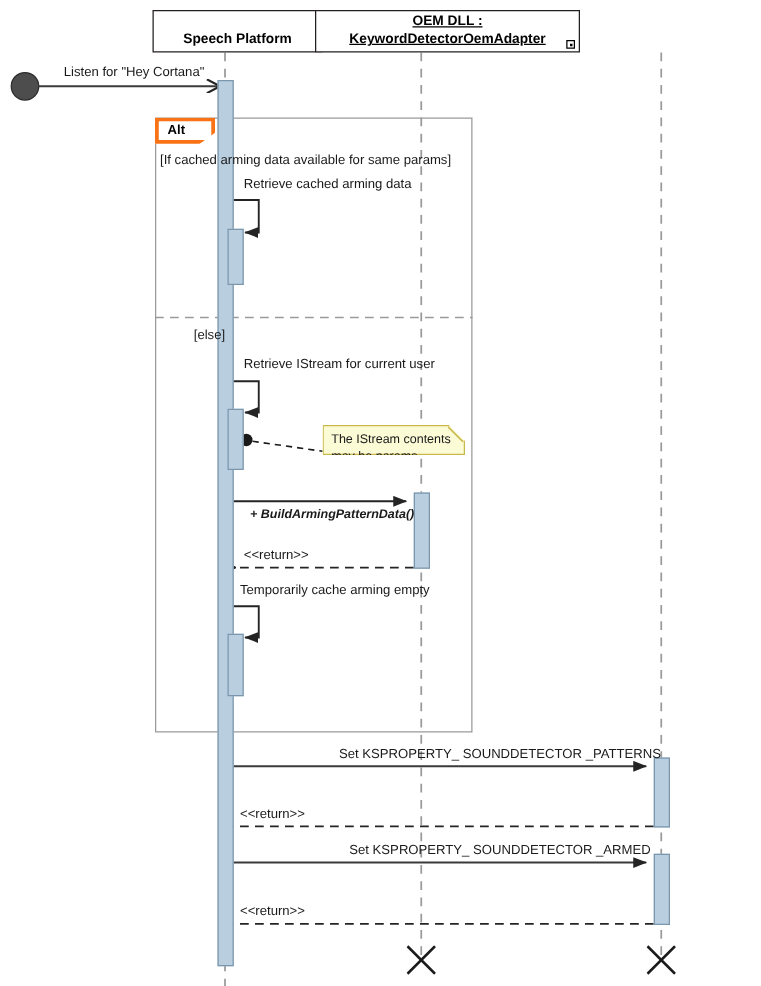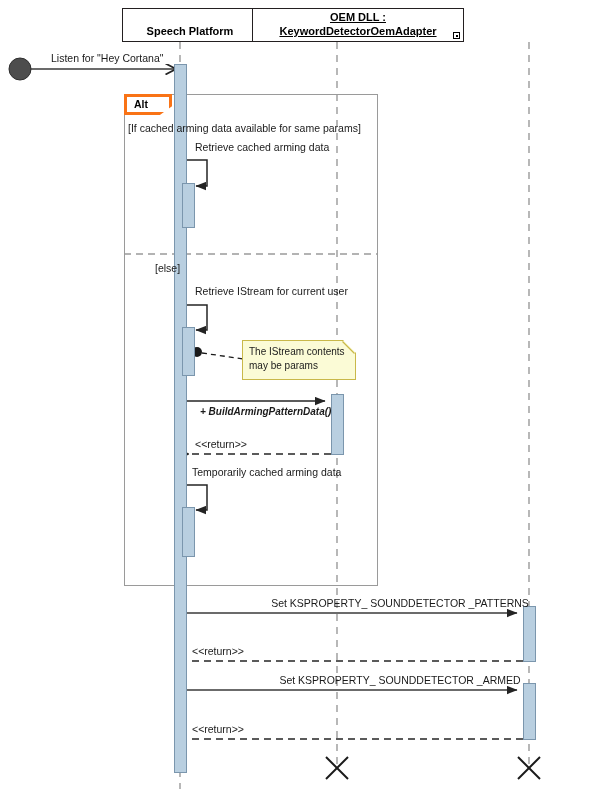--- a/index.html
+++ b/index.html
@@ -251,31 +251,31 @@
   <div class="lbl" style="left:195px; top:141px;">Retrieve cached arming data</div>
 
   <div class="lbl" style="left:112px; top:262px;margin-left:43px;">[else]</div>
 
   <div class="lbl" style="left:195px; top:285px;">Retrieve IStream for current user</div>
 
   <div class="lbl italic" style="left:200px; top:406px;">+ BuildArmingPatternData()</div>
 
   <div class="lbl" style="left:195px; top:438px;">&lt;&lt;return&gt;&gt;</div>
 
-  <div class="lbl" style="left:192px; top:466px;">Temporarily cached arming data</div>
+  <div class="lbl" style="left:192px; top:466px;">Temporarily cache arming empty</div>
 
   <div class="lbl center" style="left:400px; top:597px;">Set KSPROPERTY_ SOUNDDETECTOR _PATTERNS</div>
 
   <div class="lbl" style="left:192px; top:645px;">&lt;&lt;return&gt;&gt;</div>
 
   <div class="lbl center" style="left:400px; top:674px;">Set KSPROPERTY_ SOUNDDETECTOR _ARMED</div>
 
   <div class="lbl" style="left:192px; top:723px;">&lt;&lt;return&gt;&gt;</div>
 
-  <div class="note" style="left:242px; top:340px; width:114px; height:40px;">
+  <div class="note" style="left:258px; top:340px; width:114px; height:24px;">
     <span class="note-text">The IStream contents</span>
     <span class="note-text">may be params</span>
     <svg class="note-fold" viewBox="0 0 13 13">
       <path d="M0,0 L13,13 L0,13 Z" fill="none"></path>
       <path d="M0.5,0.5 L12.5,12.5" stroke="#c9b84a" stroke-width="1.2" fill="none"></path>
     </svg>
   </div>
 
 </div>
 

